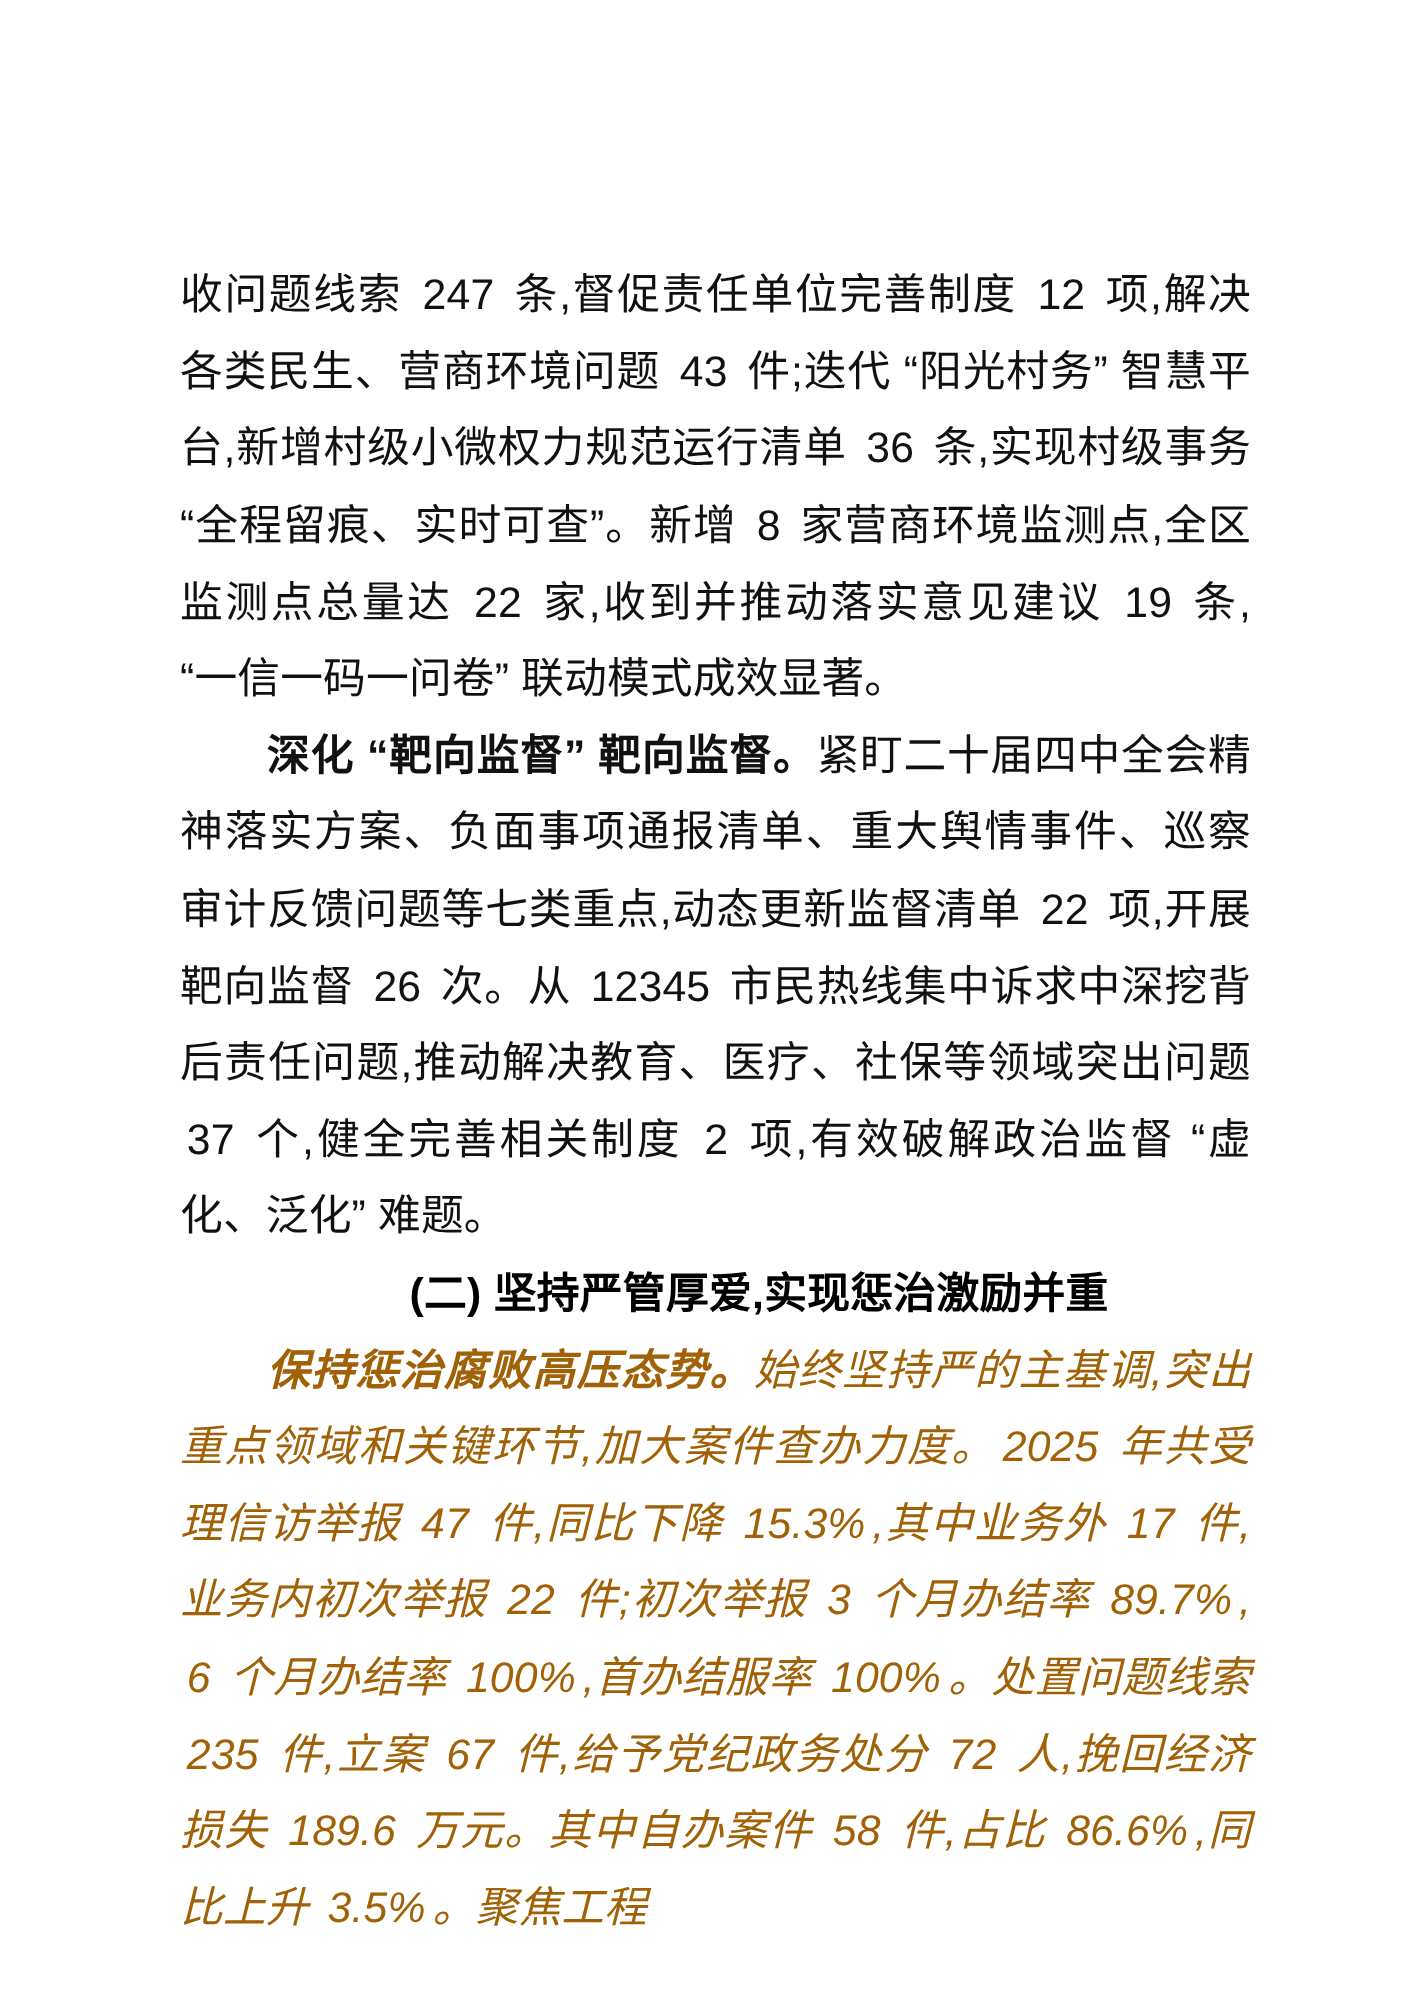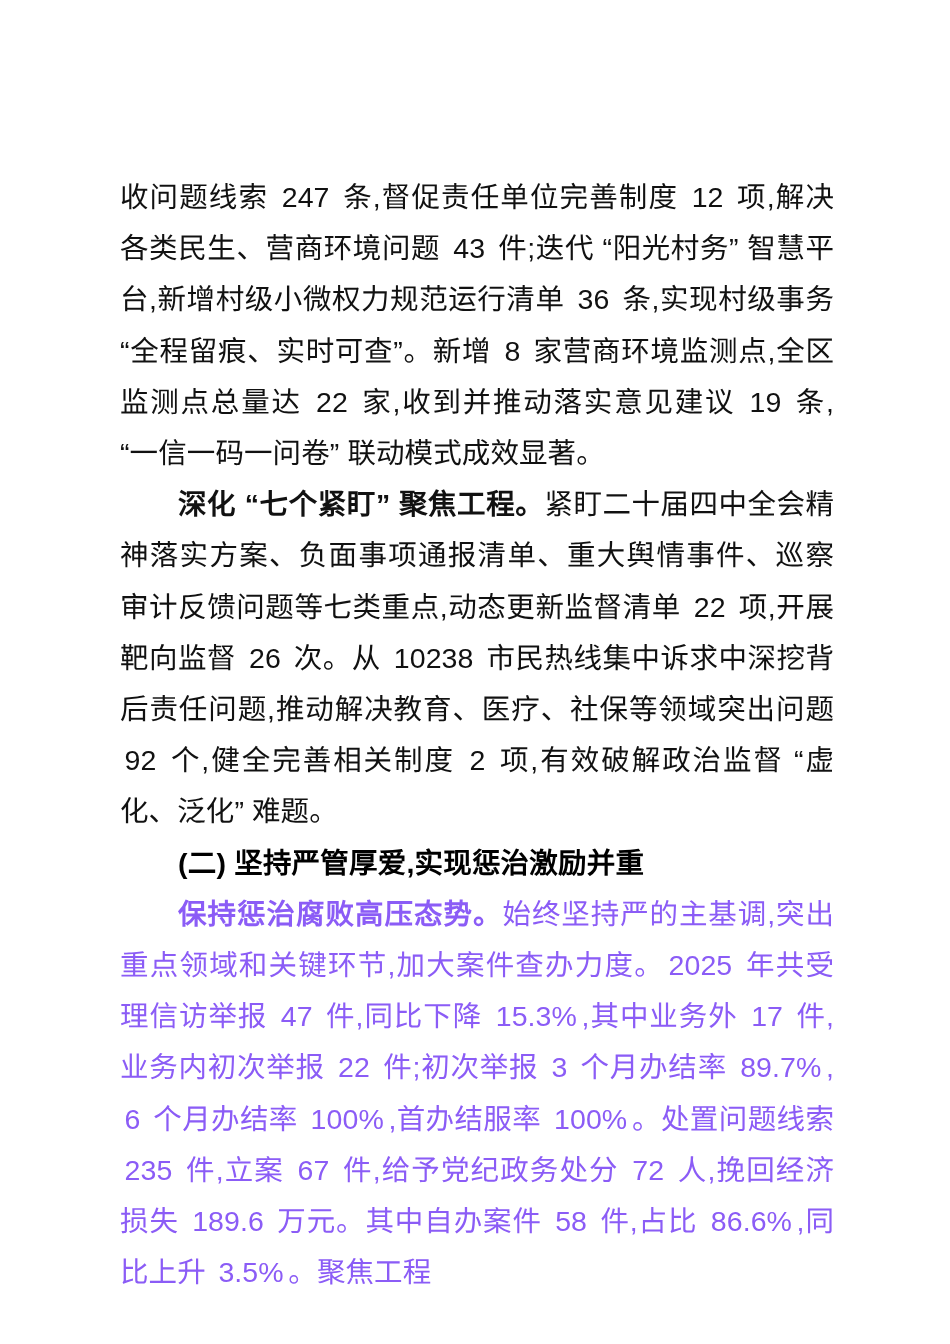--- a/index.html
+++ b/index.html
@@ -60,21 +60,21 @@
   }
 
   
   p.subheading {
     margin: 0;
     padding: 0;
     font-size: 28.5px;
     line-height: 51.2px;
     font-weight: bold;
     text-indent: 58px;
-    text-align: left;
+    text-align: center;
     letter-spacing: 0.2px;
     color: #000000;
   }
 
   
   .num {
     font-family: "Liberation Sans", "DejaVu Sans", sans-serif;
     padding: 0 0.16em;
     font-weight: inherit;
   }
@@ -83,25 +83,25 @@
 <body>
 
 <div class="page" style="background: rgb(255, 255, 255); padding-top: 172px; padding-left: 120px; padding-right: 118px;">
   <div class="doc-body">
 
     <p class="para cont" style="font-size: 28.5px; line-height: 51.2px; color: rgb(17, 17, 17);">
       <span>收问题线索 <span class="num">247</span> 条,督促责任单位完善制度 <span class="num">12</span> 项,解决各类民生、营商环境问题 <span class="num">43</span> 件;迭代 “阳光村务” 智慧平台,新增村级小微权力规范运行清单 <span class="num">36</span> 条,实现村级事务 “全程留痕、实时可查”。新增 <span class="num">8</span> 家营商环境监测点,全区监测点总量达 <span class="num">22</span> 家,收到并推动落实意见建议 <span class="num">19</span> 条, “一信一码一问卷” 联动模式成效显著。</span>
     </p>
 
     <p class="para indent" style="font-size: 28.5px; line-height: 51.2px; color: rgb(17, 17, 17);">
-      <span class="lead">深化 “七个紧盯” 聚焦工程。</span><span>紧盯二十届四中全会精神落实方案、负面事项通报清单、重大舆情事件、巡察审计反馈问题等七类重点,动态更新监督清单 <span class="num">22</span> 项,开展靶向监督 <span class="num">26</span> 次。从 <span class="num">10238</span> 市民热线集中诉求中深挖背后责任问题,推动解决教育、医疗、社保等领域突出问题 <span class="num">92</span> 个,健全完善相关制度 <span class="num">2</span> 项,有效破解政治监督 “虚化、泛化” 难题。</span>
+      <span class="lead">深化 “靶向监督” 靶向监督。</span><span>紧盯二十届四中全会精神落实方案、负面事项通报清单、重大舆情事件、巡察审计反馈问题等七类重点,动态更新监督清单 <span class="num">22</span> 项,开展靶向监督 <span class="num">26</span> 次。从 <span class="num">12345</span> 市民热线集中诉求中深挖背后责任问题,推动解决教育、医疗、社保等领域突出问题 <span class="num">37</span> 个,健全完善相关制度 <span class="num">2</span> 项,有效破解政治监督 “虚化、泛化” 难题。</span>
     </p>
 
     <p class="subheading" style="font-size: 28.5px; line-height: 51.2px;">
       <span>(二) 坚持严管厚爱,实现惩治激励并重</span>
     </p>
 
-    <p class="para indent" style="font-size: 28.5px; line-height: 51.2px; color: #8b5cf6;">
+    <p class="para indent" style="font-size: 28.5px; line-height: 51.2px; color: #a16207; font-style: italic;">
       <span class="lead">保持惩治腐败高压态势。</span><span>始终坚持严的主基调,突出重点领域和关键环节,加大案件查办力度。<span class="num">2025</span> 年共受理信访举报 <span class="num">47</span> 件,同比下降 <span class="num">15.3%</span>,其中业务外 <span class="num">17</span> 件,业务内初次举报 <span class="num">22</span> 件;初次举报 <span class="num">3</span> 个月办结率 <span class="num">89.7%</span>,<span class="num">6</span> 个月办结率 <span class="num">100%</span>,首办结服率 <span class="num">100%</span>。处置问题线索 <span class="num">235</span> 件,立案 <span class="num">67</span> 件,给予党纪政务处分 <span class="num">72</span> 人,挽回经济损失 <span class="num">189.6</span> 万元。其中自办案件 <span class="num">58</span> 件,占比 <span class="num">86.6%</span>,同比上升 <span class="num">3.5%</span>。聚焦工程</span>
     </p>
 
   </div>
 </div>
 
 </body></html>

